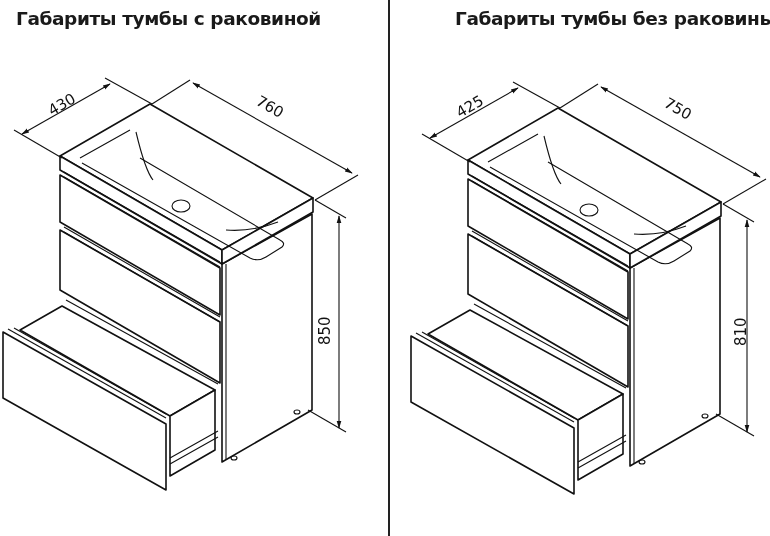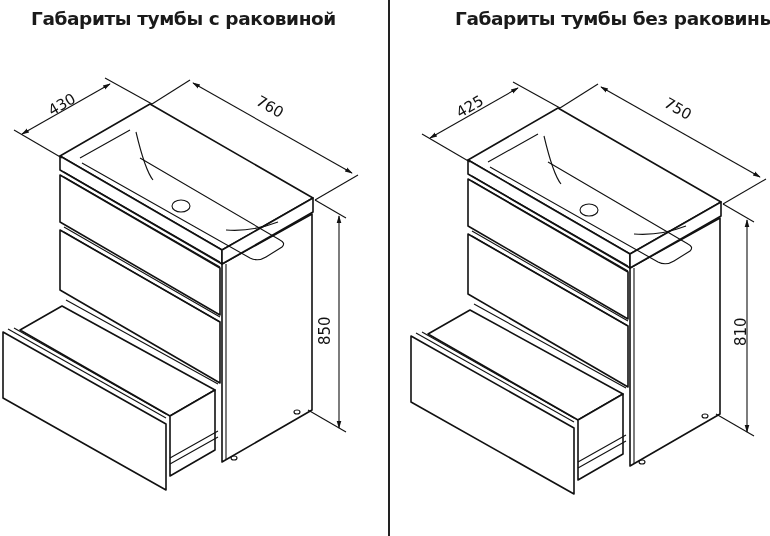--- a/index.html
+++ b/index.html
@@ -1,21 +1,21 @@
 <!DOCTYPE html>
 <html><head>
 <meta charset="utf-8">
 <style>
   html, body { margin:0; padding:0; background:#ffffff; }
   body { width:770px; height:536px; position:relative; overflow:hidden;
          font-family:"DejaVu Sans", sans-serif; }
   .title { position:absolute; top:8px; font-size:18.5px; font-weight:bold;
            color:#1a1a1a; letter-spacing:-0.4px; white-space:nowrap;
            font-family:"DejaVu Sans", sans-serif; }
-  #title-left { left:16px;margin-left:15px; }
+  #title-left { left:16px; }
   #title-right { left:455px; }
   .divider { position:absolute; left:388px; top:0; width:2px; height:536px; background:#222; }
   svg { position:absolute; left:0; top:0; }
   .ln { stroke:#111; stroke-width:1.6; fill:none; stroke-linejoin:round; stroke-linecap:round; }
   .lnt { stroke:#111; stroke-width:1.1; fill:none; }
   .fillw { fill:#fff; }
   .dimtxt { font-family:"DejaVu Sans", sans-serif; font-size:15px; fill:#111; }
 </style>
 </head>
 <body>

